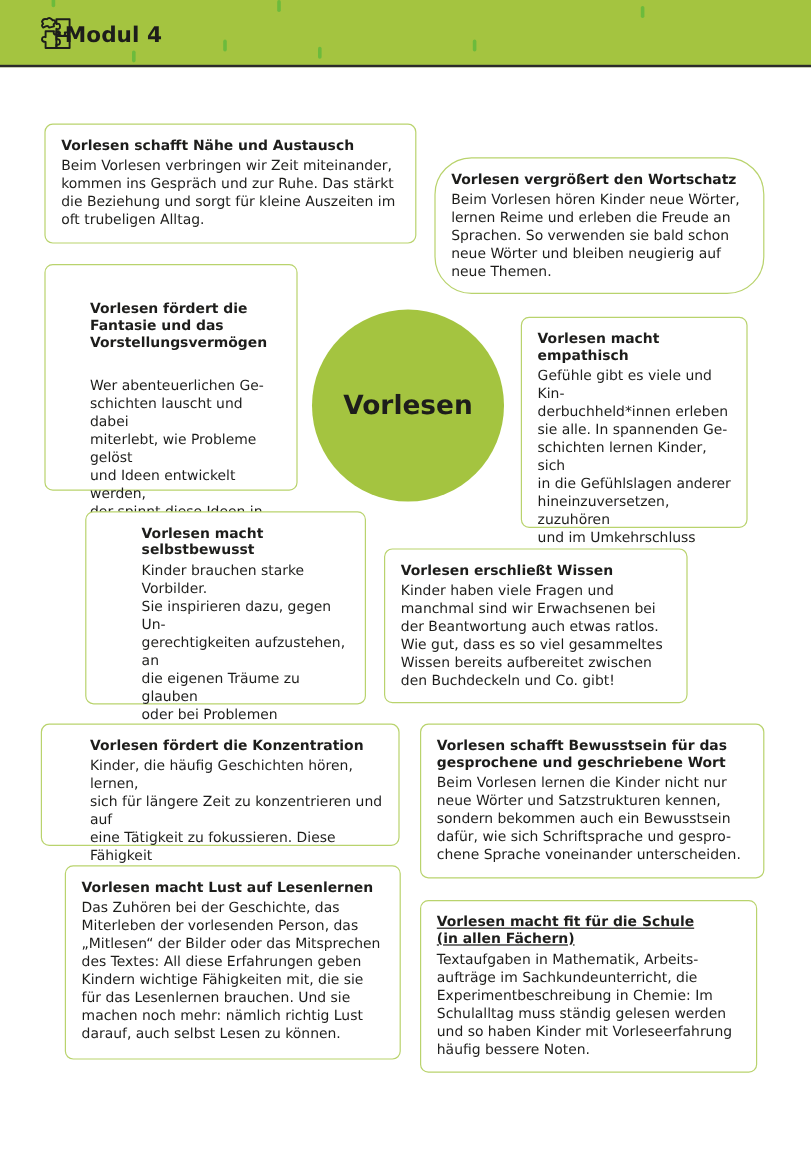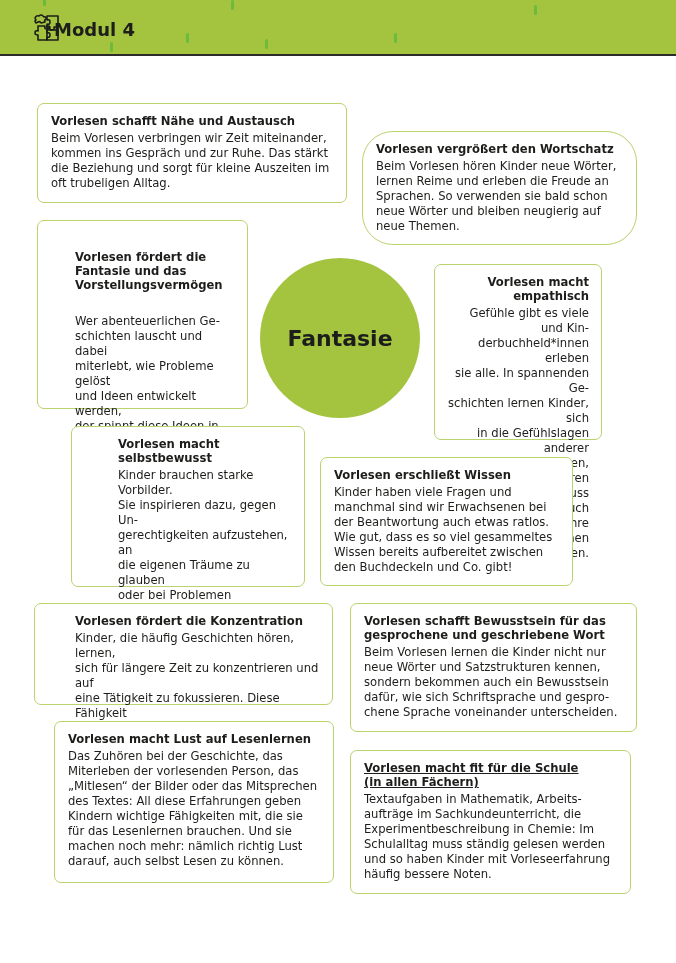--- a/index.html
+++ b/index.html
@@ -56,21 +56,21 @@
       <path d="M4 5 Q5 2 8 3 Q10 1 12 3 L13 4 Q15 3 15 6 Q13 7 14 9 L10 10 Q9 8 7 9 L5 10 Q3 8 5 7 Z"></path>
       <path d="M16 3 L27 3 L27 14 L23 14 Q24 17 21 17 Q18 17 19 14 L16 14 L16 11 Q19 12 19 9 Q19 6 16 7 Z"></path>
       <path d="M7 13 L14 13 Q13 16 16 16 Q19 16 18 13 L16 13 L16 27 L7 27 L7 22 Q4 22 4 20 Q4 17 7 18 Z"></path>
       <path d="M16 17 L27 17 L27 27 L16 27 L16 24 Q19 25 19 22 Q19 19 16 20 Z"></path>
     </g>
   </svg>
   <div class="header-title">Modul 4</div>
 </div>
 
 <div class="center-circle">
-  <span>Fantasie</span>
+  <span>Vorlesen</span>
 </div>
 
 <div class="card" style="left:37px; top:103px; width:310px; height:100px;">
   <h3>Vorlesen schafft Nähe und Austausch</h3>
   <p>Beim Vorlesen verbringen wir Zeit miteinander,
 kommen ins Gespräch und zur Ruhe. Das stärkt
 die Beziehung und sorgt für kleine Auszeiten im
 oft trubeligen Alltag.</p>
 </div>
 
@@ -90,21 +90,21 @@
   <p>Wer abenteuerlichen Ge-
 schichten lauscht und dabei
 miterlebt, wie Probleme gelöst
 und Ideen entwickelt werden,
 der spinnt diese Ideen in der
 eigenen Vorstellung weiter und
 lässt seiner Kreativität freien
 Lauf.</p>
 </div>
 
-<div class="card" style="left:434px; top:264px; width:168px; height:176px;text-align:right;">
+<div class="card" style="left:434px; top:264px; width:189px; height:176px;">
   <h3>Vorlesen macht empathisch</h3>
   <p>Gefühle gibt es viele und Kin-
 derbuchheld*innen erleben
 sie alle. In spannenden Ge-
 schichten lernen Kinder, sich
 in die Gefühlslagen anderer
 hineinzuversetzen, zuzuhören
 und im Umkehrschluss auch
 besser auf ihre Mitmenschen
 einzugehen.</p>

